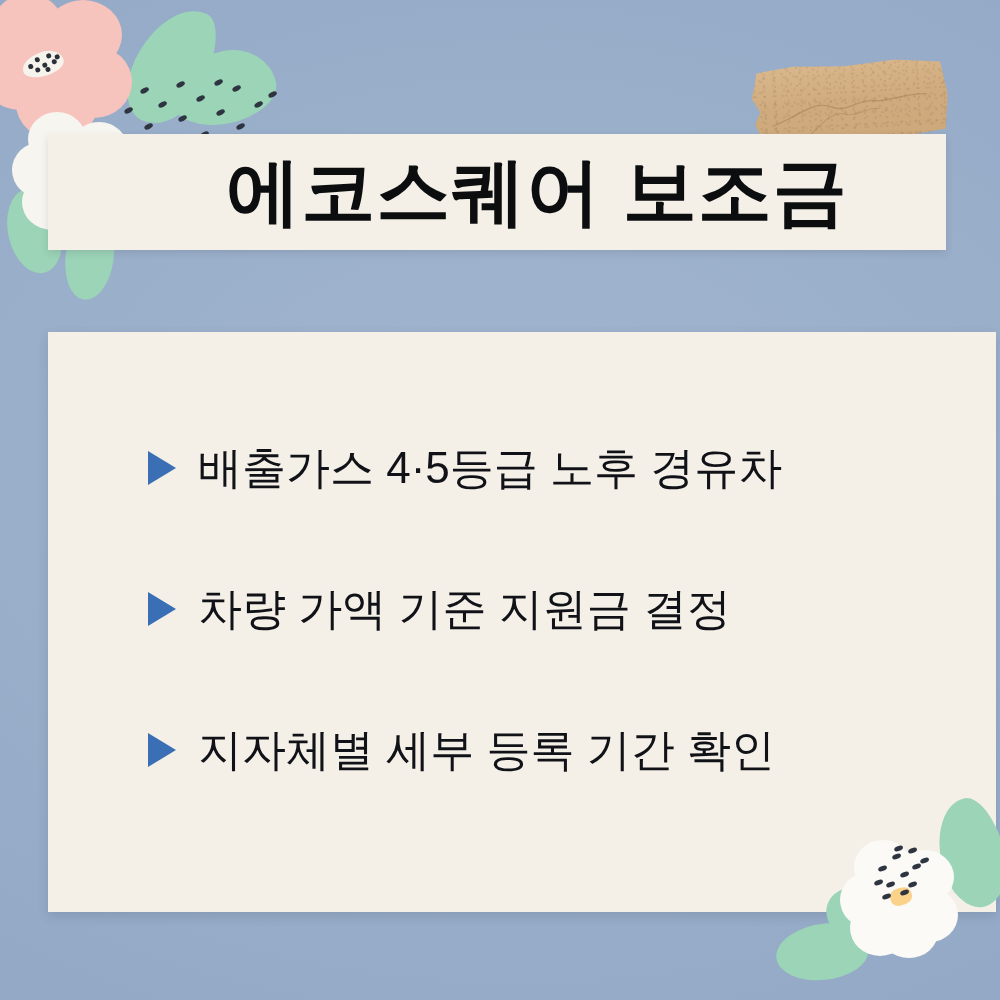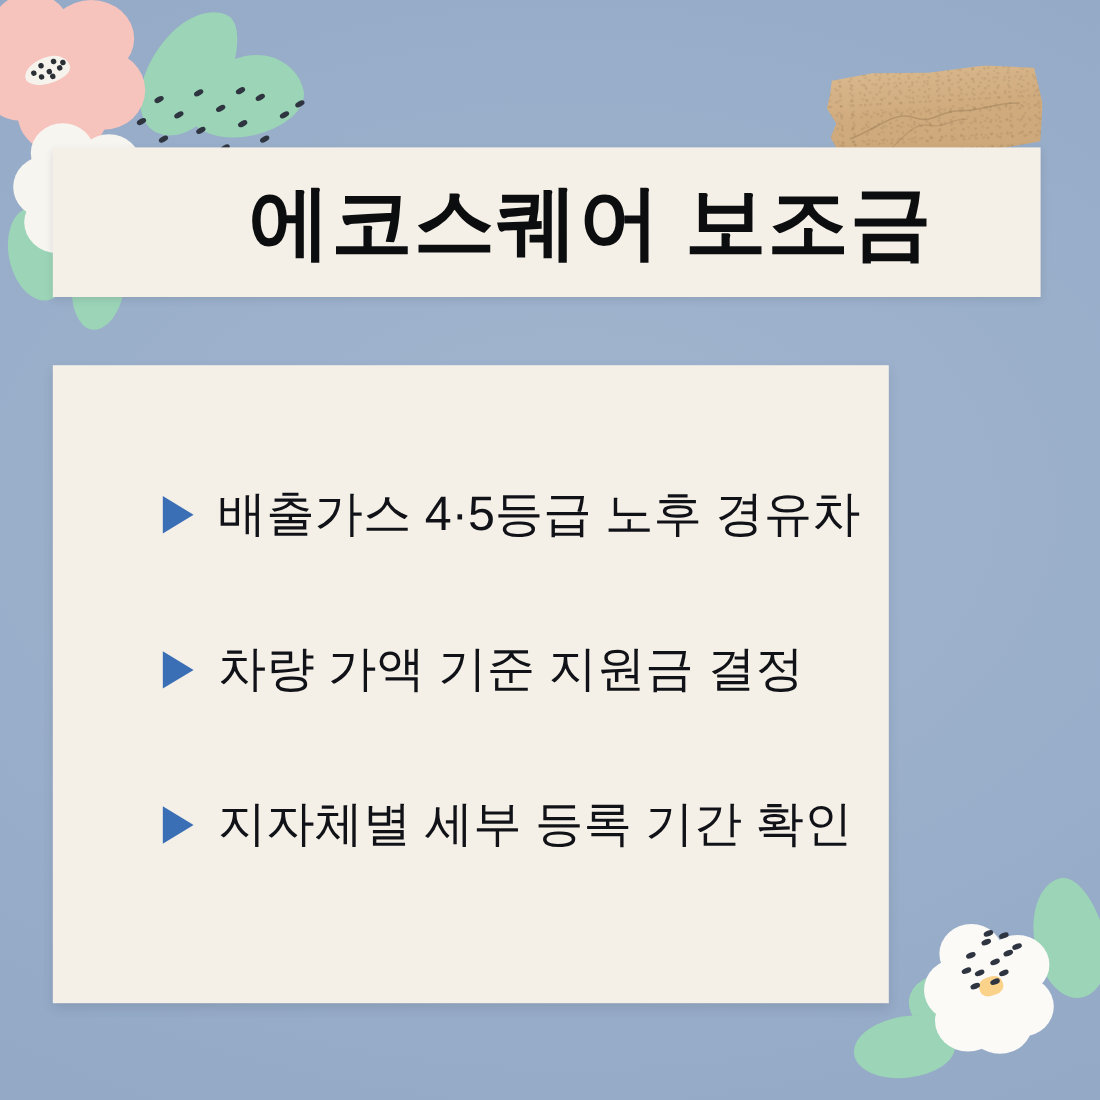--- a/index.html
+++ b/index.html
@@ -181,21 +181,21 @@
     transform: rotate(-3.2deg);
     pointer-events: none;
   }
 
   
   .title-banner {
     position: absolute;
     left: 48px;
     top: 134px;
     width: 898px;
-    height: 136px;
+    height: 116px;
     background: #f4f0e8;
     box-shadow: 0 3px 7px rgba(60,70,90,.15);
     display: flex;
     align-items: center;
     justify-content: center;
   }
   .title-text {
     font-size: 74px;
     font-weight: 700;
     color: #0c0d0f;
@@ -217,21 +217,21 @@
     color: #0b0c0e;
     letter-spacing: 1px;
     line-height: 1.1;
   }
 
   
   .card {
     position: absolute;
     left: 48px;
     top: 332px;
-    width: 760px;
+    width: 948px;
     height: 580px;
     background: #f4f0e8;
     box-shadow: 0 4px 10px rgba(55,65,85,.16);
   }
 
   .bullets {
     position: absolute;
     left: 100px;
     top: 108px;
     width: 760px;

